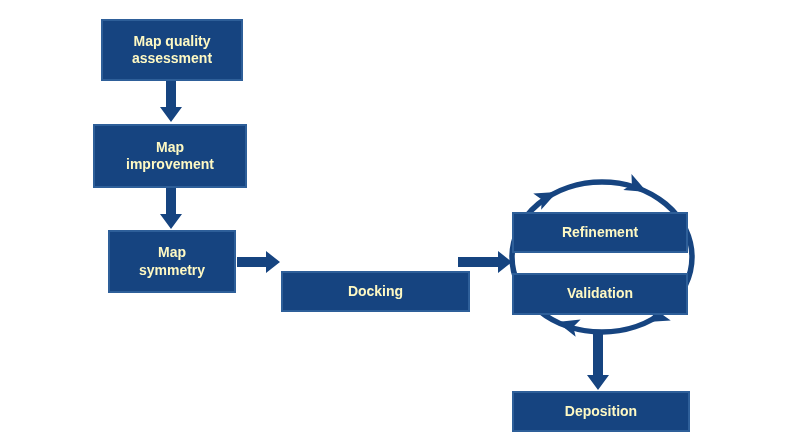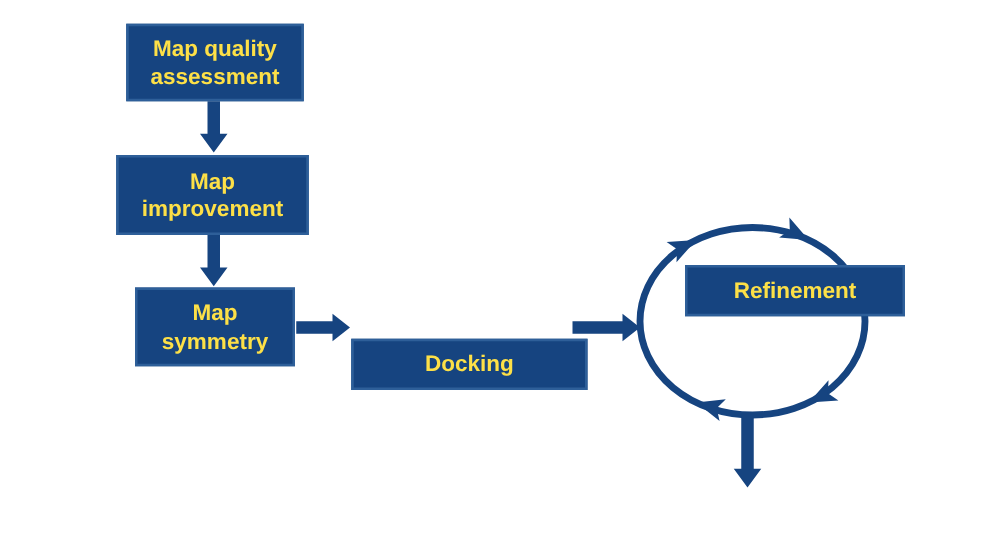--- a/index.html
+++ b/index.html
@@ -16,26 +16,26 @@
     left: 0; top: 0;
     width: 800px; height: 443px;
     z-index: 1;
   }
   .node {
     position: absolute;
     z-index: 2;
     box-sizing: border-box;
     background: #164480;
     border: 2px solid #2e5f99;
-    color: #fde047;
+    color: #fef9c3;
     display: flex;
     align-items: center;
     justify-content: center;
     text-align: center;
-    font-size: 18px;
+    font-size: 14px;
     font-weight: 600;
     line-height: 1.25;
     white-space: pre-line;
   }
 </style>
 </head>
 <body>
 
 <div class="canvas">
 
@@ -60,17 +60,19 @@
 
   <div class="node" style="left:93px; top:124px; width:154px; height:64px;">Map
 improvement</div>
 
   <div class="node" style="left:108px; top:230px; width:128px; height:63px;">Map
 symmetry</div>
 
 
   <div class="node" style="left:281px; top:271px; width:189px; height:41px;">Docking</div>
 
-  <div class="node" style="left:512px; top:212px; width:176px; height:41px;margin-left:36px;">Refinement</div>
+  <div class="node" style="left:512px; top:212px; width:176px; height:41px;">Refinement</div>
 
+  <div class="node" style="left:512px; top:273px; width:176px; height:42px;">Validation</div>
 
+  <div class="node" style="left:512px; top:391px; width:178px; height:41px;">Deposition</div>
 
 </div>
 
 </body></html>

